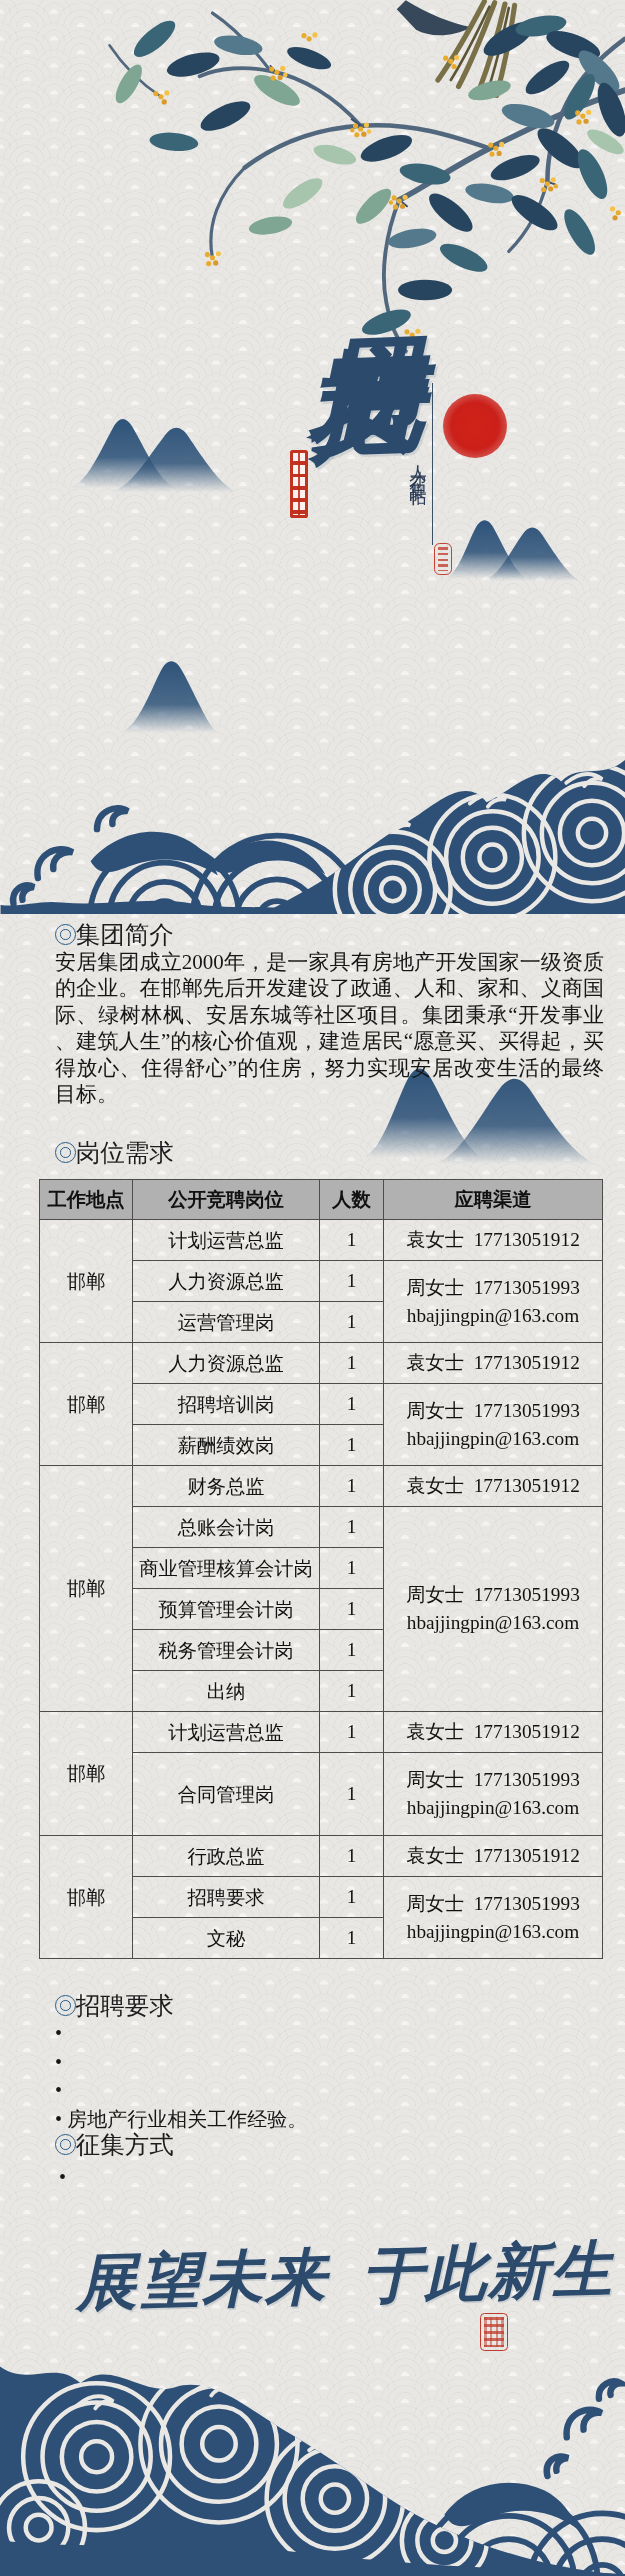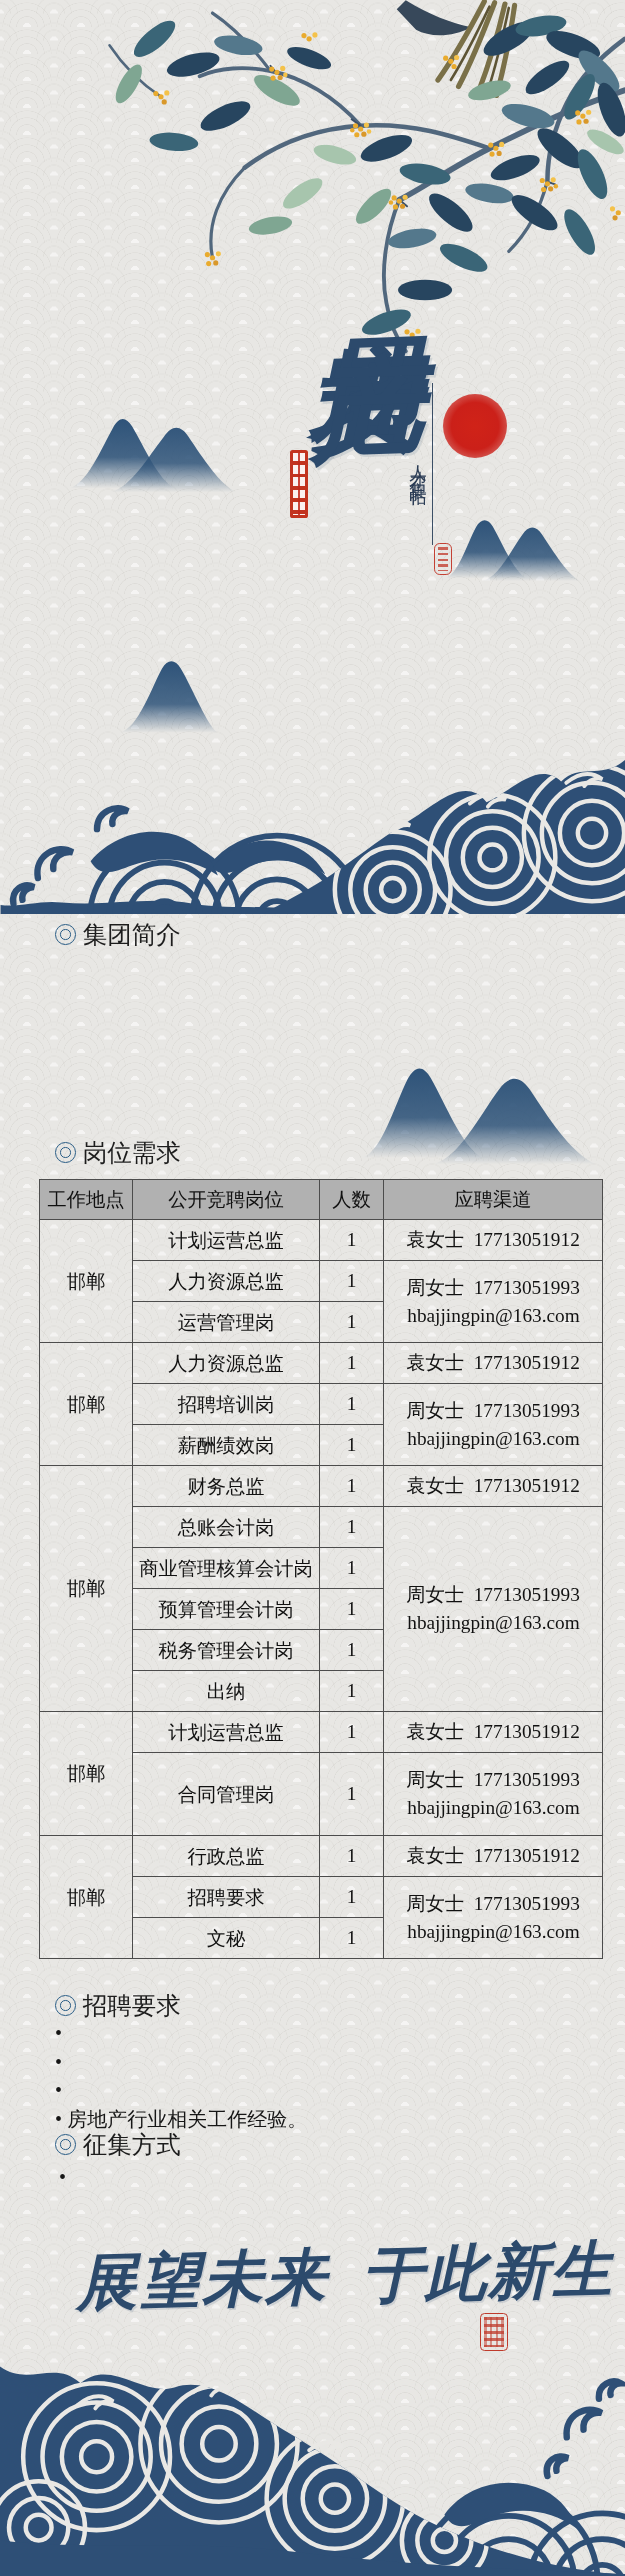--- a/index.html
+++ b/index.html
@@ -26,42 +26,42 @@
     background:repeating-linear-gradient(to bottom, rgba(255,255,255,.93) 0 8.4px, rgba(194,40,26,0) 8.4px 12.2px);}
   .brand-seal::after{content:"";position:absolute;left:8.4px;top:3.2px;bottom:3.2px;width:1.3px;background:rgba(194,40,26,.85);}
   .small-seal{position:absolute;left:434px;top:543px;width:16px;height:30px;border:1.3px solid #c44134;border-radius:5.8px;}
   .small-seal::before{content:"";position:absolute;left:2.6px;right:2.6px;top:2.6px;bottom:2.6px;
     background:repeating-linear-gradient(to bottom, rgba(196,65,52,.8) 0 2.6px, transparent 2.6px 5.8px);}
   .closing-seal{position:absolute;left:480px;top:2313px;width:26px;height:36px;border:1.3px solid #bf3a2b;border-radius:4.5px;}
   .closing-seal::before{content:"";position:absolute;left:3.2px;right:3.2px;top:3.2px;bottom:3.2px;
     background:repeating-linear-gradient(to bottom, rgba(191,58,43,.75) 0 3.2px, transparent 3.2px 7px),
                repeating-linear-gradient(to right, rgba(191,58,43,.5) 0 2.6px, transparent 2.6px 5.8px);}
   
-  .sec-h{position:absolute;display:flex;align-items:center;gap:7px;font-size:24.5px;color:#1d1d1d;}
+  .sec-h{position:absolute;display:flex;align-items:center;font-size:24.5px;color:#1d1d1d;}
   .ring{width:18.7px;height:18.7px;border:1.9px solid #2a5d86;border-radius:50%;display:flex;align-items:center;justify-content:center;flex:none;}
   .ring::before{content:"";width:8.4px;height:8.4px;border:1.9px solid #2a5d86;border-radius:50%;}
   .para{position:absolute;left:55px;top:949px;width:549px;font-size:21px;line-height:26.4px;color:#161616;
     text-align:justify;line-break:anywhere;}
   .bullets{position:absolute;left:55px;top:2021px;width:560px;font-size:20px;color:#161616;}
   .bullet{display:flex;gap:5.2px;margin-bottom:4.5px;line-height:1.2;}
   .bullet .dot{flex:none;}
   .apply-bullet{position:absolute;left:59px;top:2165px;width:554px;font-size:20px;color:#161616;display:flex;gap:6.4px;line-height:1.2;}
   .slogan{position:absolute;left:76px;top:2236px;font-size:61px;font-weight:bold;font-style:italic;
     color:var(--ink,#2c4a6c);letter-spacing:1.9px;white-space:pre;transform:rotate(-1.5deg);
     text-shadow:1.3px 1.9px 0 rgba(44,74,108,.15);}
   
   .positions-table{position:absolute;left:39px;top:1179px;width:564px;border-collapse:collapse;
     font-size:19.3px;color:#111;table-layout:fixed;}
   .positions-table{border:1.3px solid #3c3c3c;}
   .positions-table th,.positions-table td{border:0.6px solid #4c4c4c;text-align:center;padding:0 2.6px;overflow:hidden;}
-  .positions-table thead th{background:var(--header-gray,#b1b1b1);height:39px;font-weight:normal;}
+  .positions-table thead th{background:var(--header-gray,#b1b1b1);height:39px;font-weight:bold;}
   .positions-table tbody tr{height:41px;}
   .positions-table tbody tr.tall{height:83px;}
   .positions-table tbody tr.group-first td{border-top:1.3px solid #3c3c3c;margin-left:7px;}
-  .contact-wrap{display:inline-block;text-align:right;}
+  .contact-wrap{display:inline-block;text-align:center;}
   .contact-line{white-space:pre;line-height:1.45;}
   
   svg{display:block;}
 </style>
 </head>
 <body>
 
 <div class="page">
 
   <svg class="abs" style="left:0;top:0" width="626" height="361" viewBox="0 0 972 560">
@@ -317,20 +317,21 @@
       <path d="M58,196 C52,160 88,142 112,156 C96,154 80,164 82,182"></path>
       <path d="M150,120 C150,92 180,80 198,92 C186,90 172,98 174,112"></path>
       <path d="M20,236 C16,214 36,202 52,210 C42,210 32,218 34,230"></path>
     </g>
   </svg>
 
   <div class="sec-h" style="left:55px;top:918px">
     <span class="ring"></span>
     <span>集团简介</span>
   </div>
+  <div class="para">安居集团成立2000年，是一家具有房地产开发国家一级资质的企业。在邯郸先后开发建设了政通、人和、家和、义商国际、绿树林枫、安居东城等社区项目。集团秉承“开发事业、建筑人生”的核心价值观，建造居民“愿意买、买得起，买得放心、住得舒心”的住房，努力实现安居改变生活的最终目标。</div>
 
   <div class="sec-h" style="left:55px;top:1136px">
     <span class="ring"></span>
     <span>岗位需求</span>
   </div>
 
   <table class="positions-table">
     <colgroup>
         <col style="width:93px">
         <col style="width:187px">

